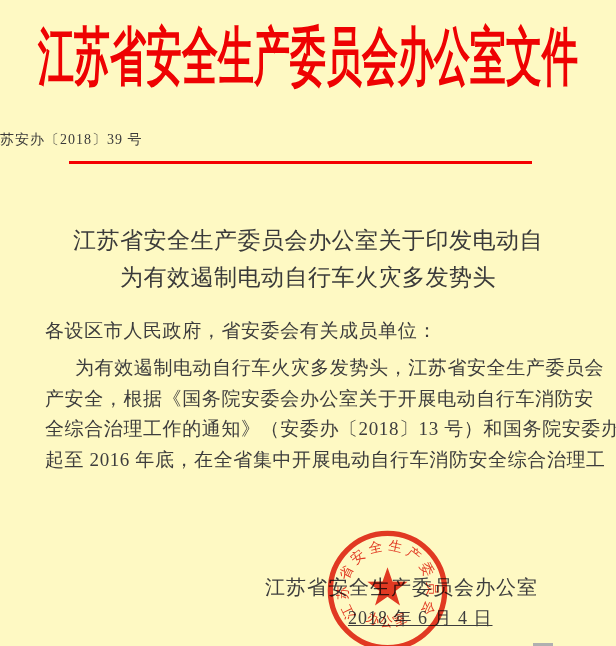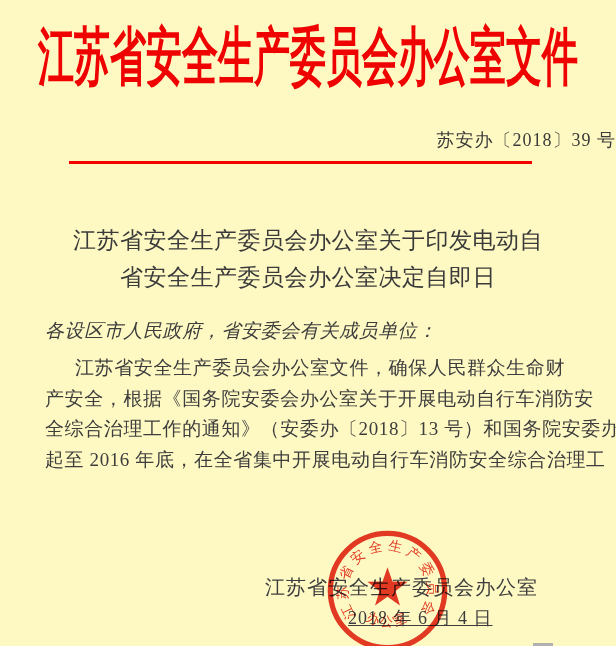--- a/index.html
+++ b/index.html
@@ -17,22 +17,22 @@
     font-size:36px;line-height:43px;
     font-weight:bold;
     color:#ee0202;
     transform:scale(1,1.75);
     transform-origin:50% 50%;
     white-space:nowrap;
     letter-spacing:0px;
   }
   .doc-number{
     position:absolute;top:128px;left:0;width:616px;
-    text-align:right;
-    font-size:18px;line-height:24px;
+    text-align:left;
+    font-size:14px;line-height:24px;
     letter-spacing:1px;
     color:#3a3a3a;
   }
   .red-line{
     position:absolute;top:161px;left:69px;
     width:463px;height:3px;
     background:#f40000;
   }
   .doc-title{
     position:absolute;top:222px;left:0;width:616px;
@@ -45,21 +45,20 @@
   .body-block{
     position:absolute;left:45px;top:318px;width:553px;
     font-size:19px;
     letter-spacing:0.6px;
     color:#3d3d3d;
   }
   .salutation{
     line-height:26px;
     margin-bottom:9px;
     white-space:nowrap;
-    font-style:italic;
   }
   .para-line{
     line-height:30.6px;
     white-space:nowrap;
   }
   .para-line.indent{ text-indent:30px; }
   .signature{
     position:absolute;top:575px;left:0;width:538px;
     text-align:right;
     font-size:20px;line-height:24px;
@@ -94,26 +93,26 @@
 <div class="page">
 
   <div class="red-header">江苏省安全生产委员会办公室文件</div>
 
   <div class="doc-number">苏安办〔2018〕39 号</div>
 
   <div class="red-line"></div>
 
   <div class="doc-title">
     <div>江苏省安全生产委员会办公室关于印发电动自</div>
-    <div>省安全生产委员会办公室决定自即日</div>
+    <div>为有效遏制电动自行车火灾多发势头</div>
   </div>
 
   <div class="body-block">
     <div class="salutation">各设区市人民政府，省安委会有关成员单位：</div>
-    <div class="para-line indent">江苏省安全生产委员会办公室文件，确保人民群众生命财</div>
+    <div class="para-line indent">为有效遏制电动自行车火灾多发势头，江苏省安全生产委员会</div>
     <div class="para-line">产安全，根据《国务院安委会办公室关于开展电动自行车消防安</div>
     <div class="para-line">全综合治理工作的通知》（安委办〔2018〕13 号）和国务院安委办 5</div>
     <div class="para-line">起至 2016 年底，在全省集中开展电动自行车消防安全综合治理工</div>
   </div>
 
   <div class="signature">江苏省安全生产委员会办公室</div>
 
   <div class="date">2018 年 6 月 4 日</div>
 
   <div class="seal">

